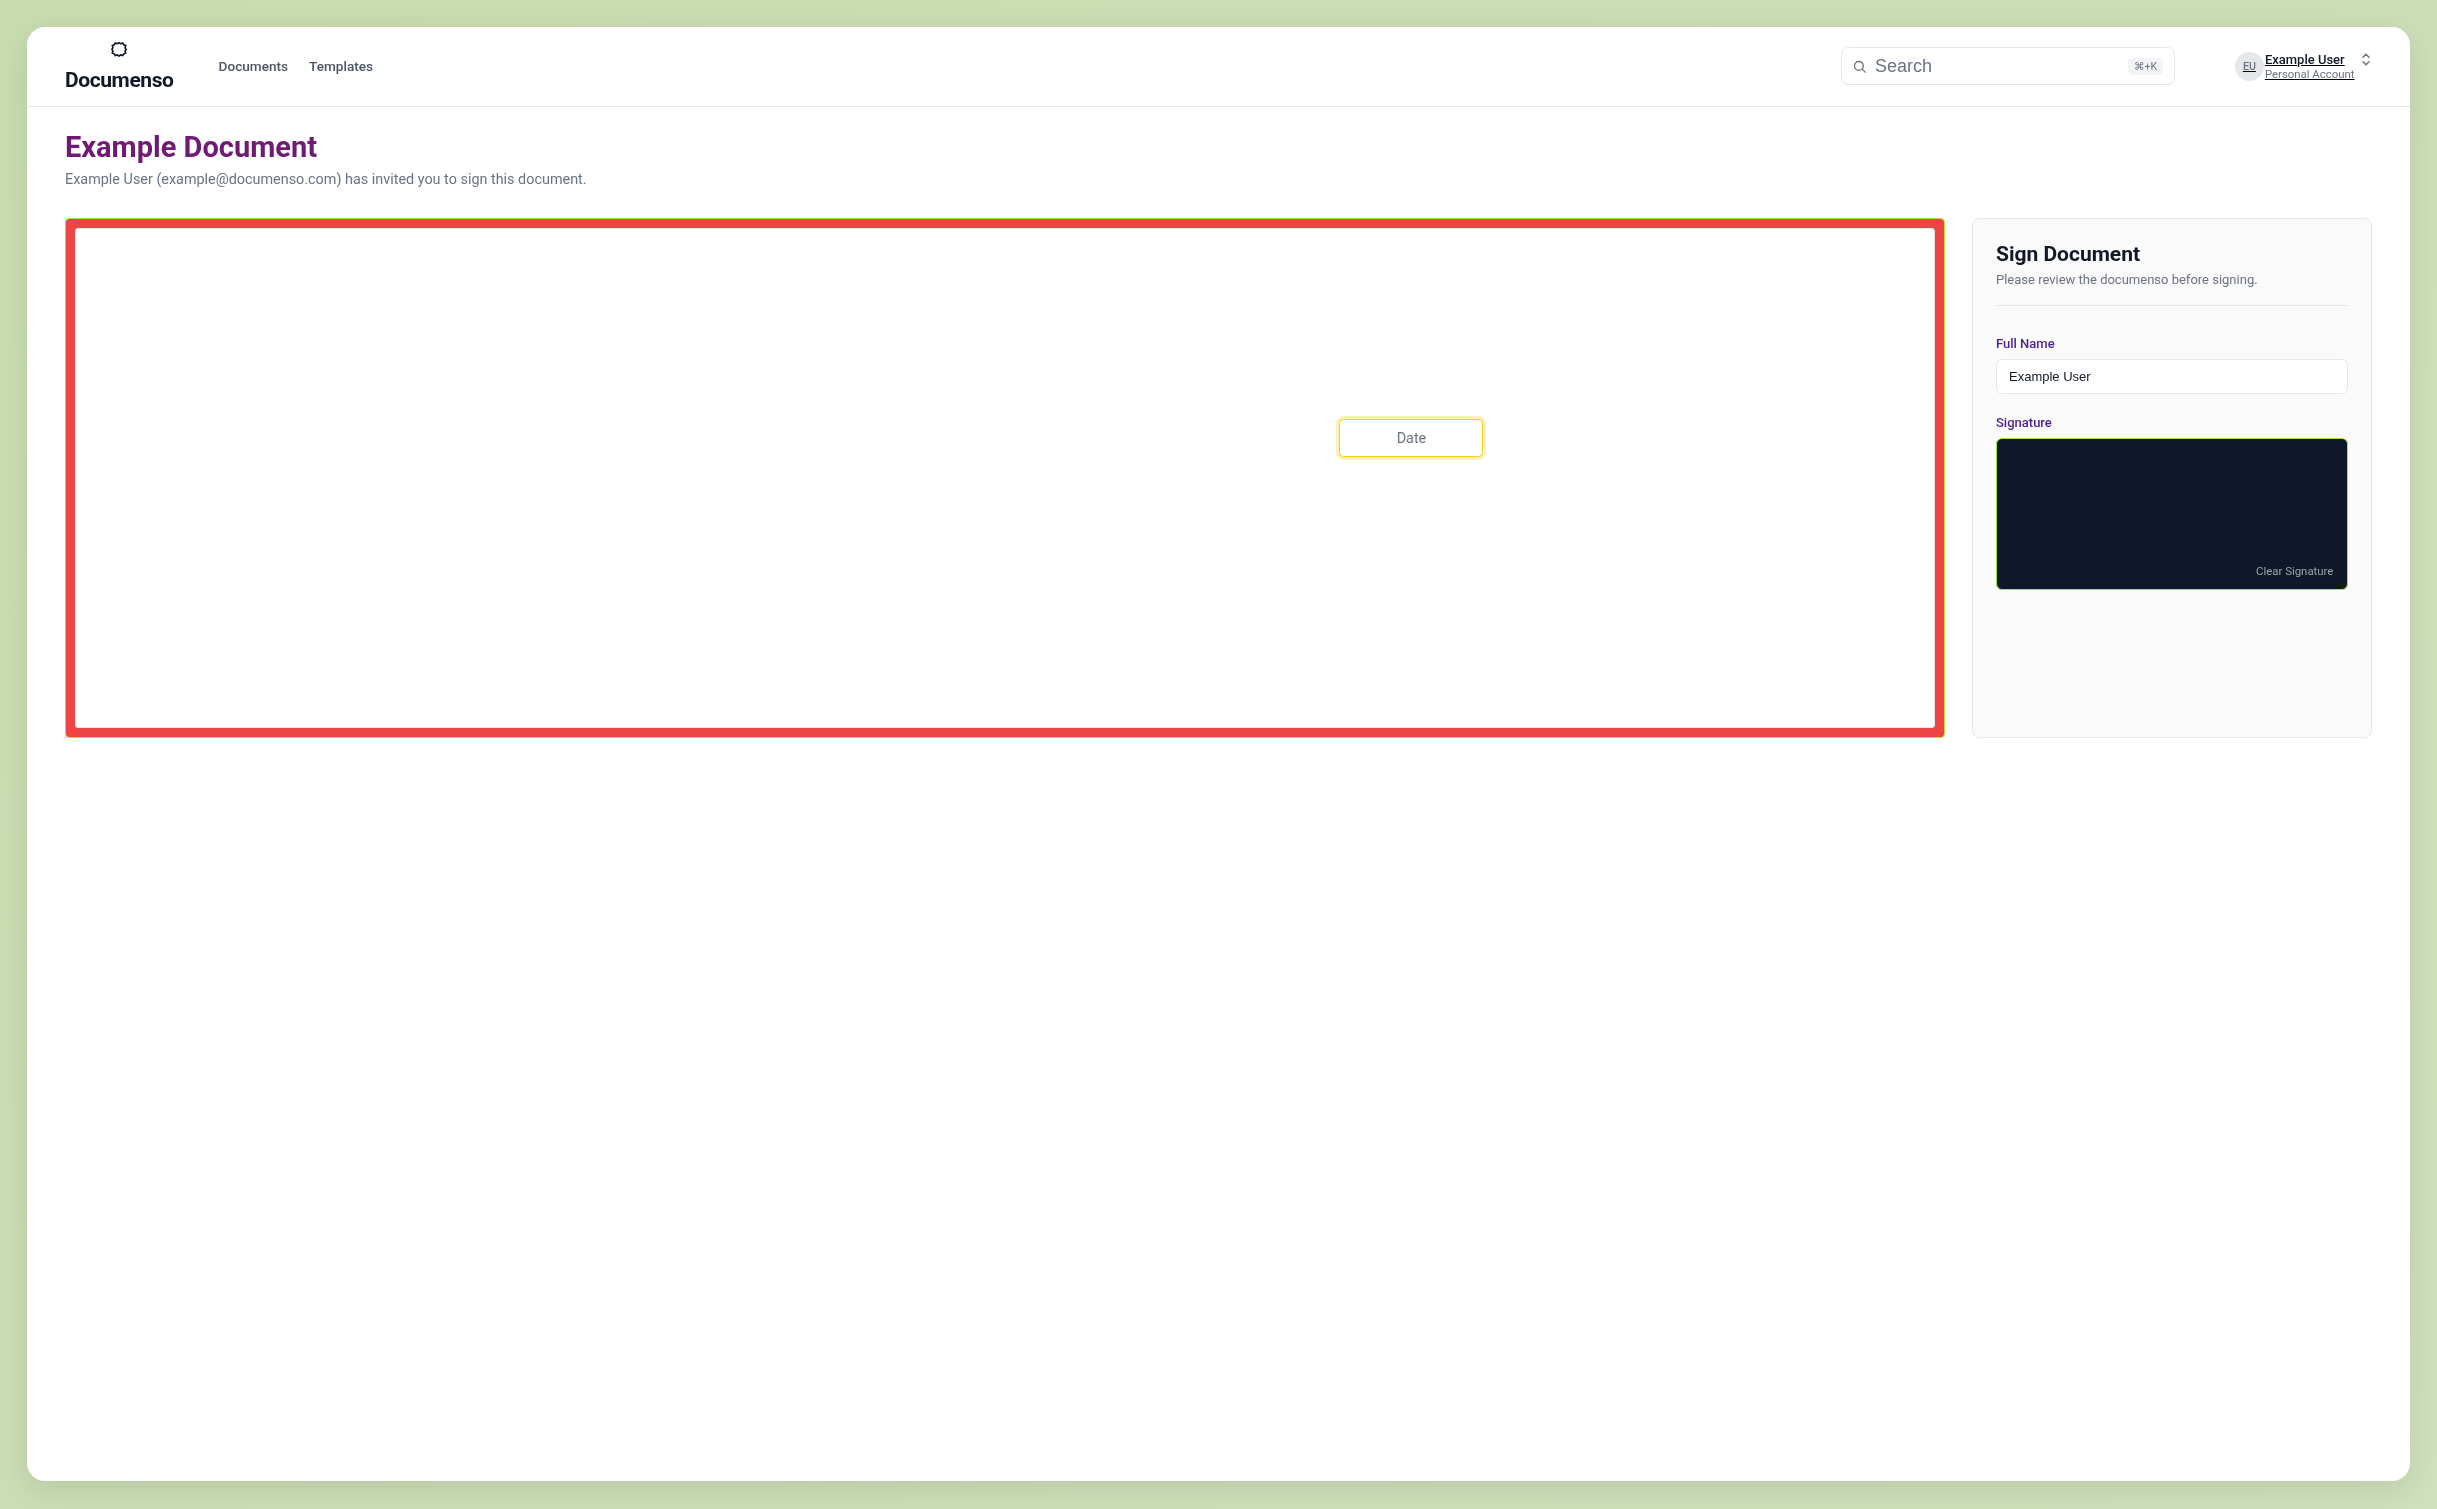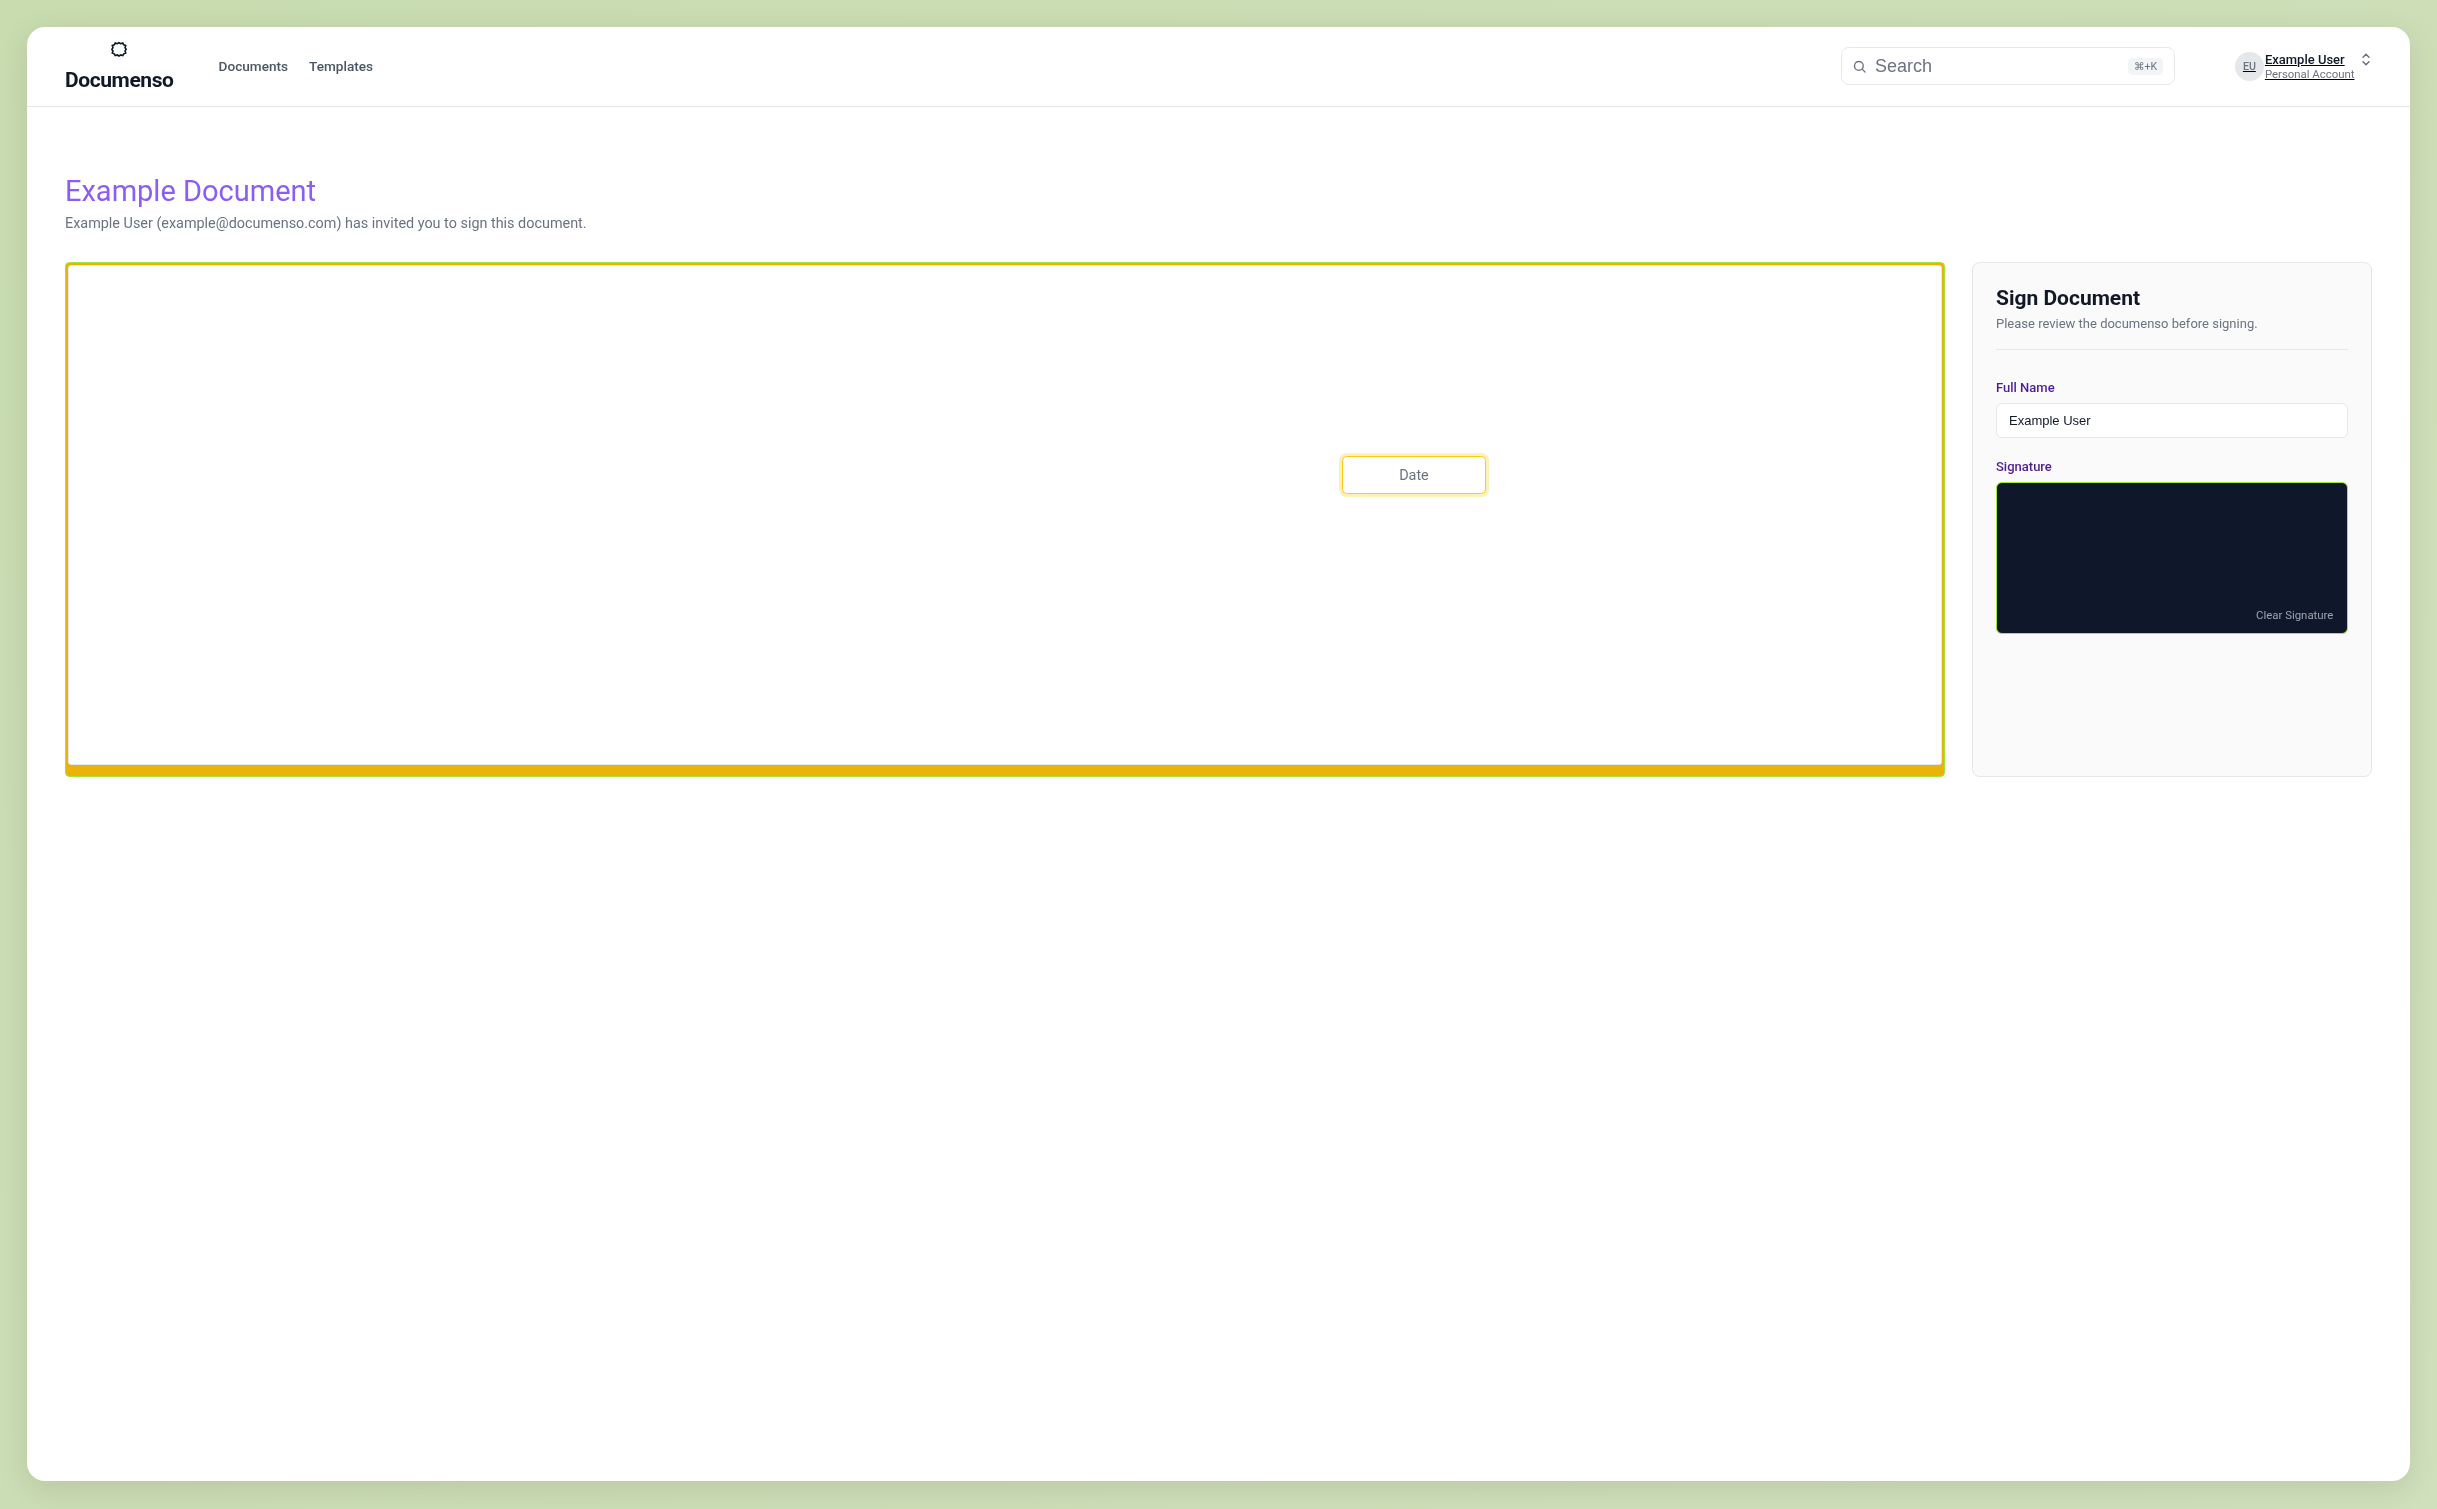--- a/index.html
+++ b/index.html
@@ -121,42 +121,41 @@
     }
     .chevron-updown {
       color: #6b7280;
       margin-left: 4.5px;
     }
     .content {
       padding: 23px 38px;
     }
     .page-title {
       font-size: 29px;
-      font-weight: 400;
-      color: #8b5cf6;
+      font-weight: 700;
+      color: #701a75;
       margin-bottom: 7.6px;
-      margin-top: 44px;
     }
     .page-subtitle {
       font-size: 14.4px;
       color: #6b7280;
       margin-bottom: 30px;
     }
     .main-layout {
       display: flex;
       gap: 27px;
     }
     .document-viewer {
       flex: 1;
       border: 1.5px solid #a3e635;
       border-radius: 4.5px;
-      background: #eab308;
+      background: #ef4444;
       min-height: 515px;
       position: relative;
-      padding: 2px;
+      padding: 9px;
     }
     .document-page {
       border: 0.8px solid #e5e7eb;
       border-radius: 3px;
       min-height: 500px;
       position: relative;
       background: white;
     }
     .date-field {
       position: absolute;

